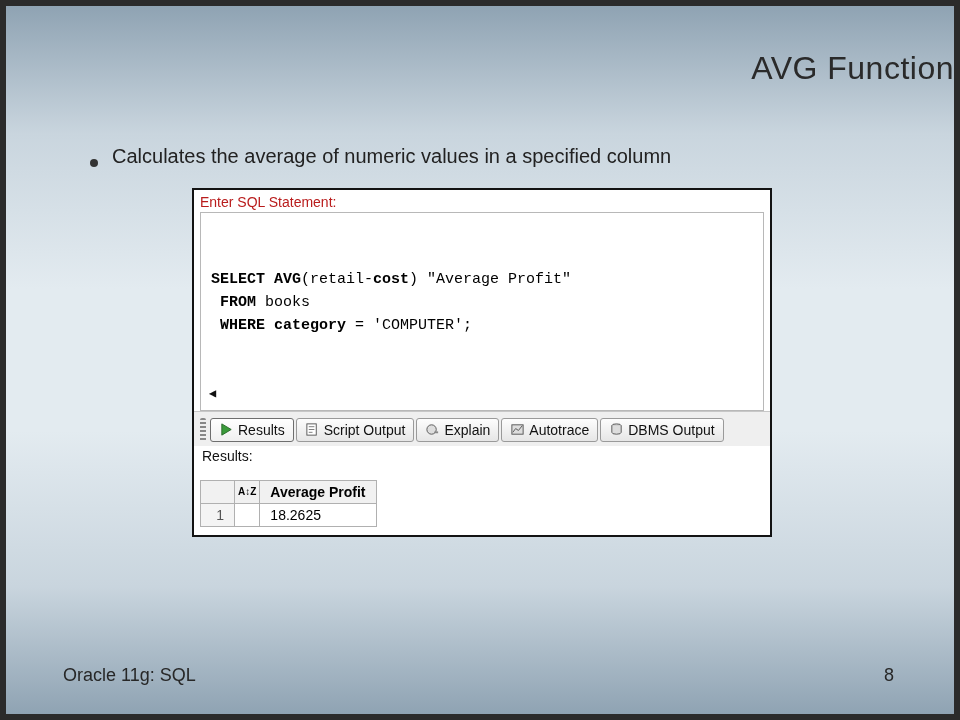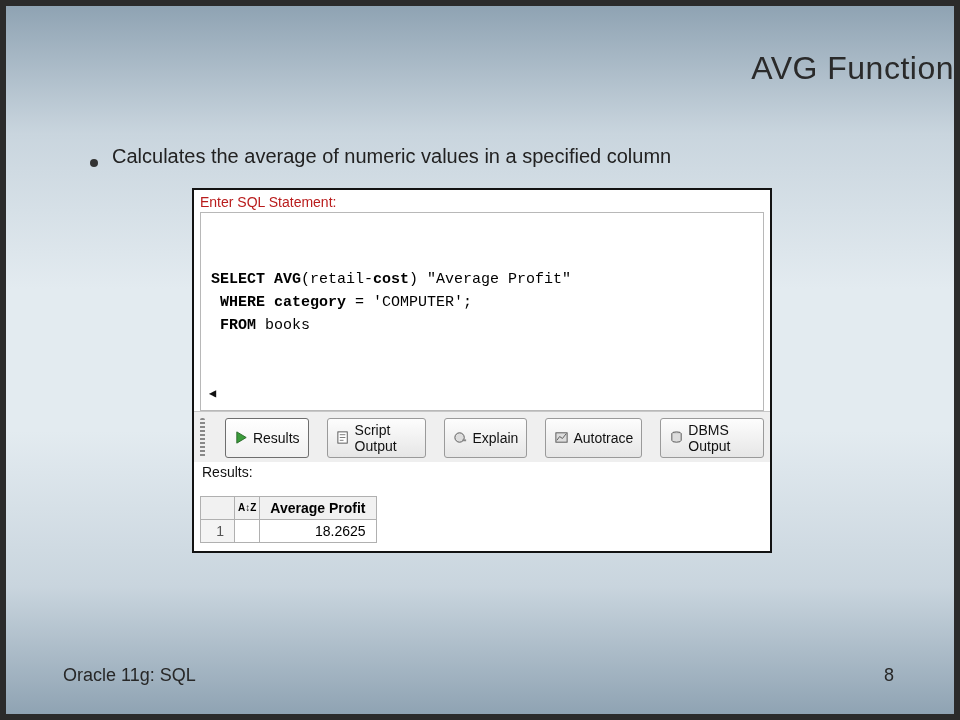--- a/index.html
+++ b/index.html
@@ -54,21 +54,21 @@
     white-space: pre;
     line-height: 1.55;
     position: relative;
   }
   .sqtscroll {
     position: absolute; left: 8px; bottom: 6px;
     font-size: 12px; color: #111;
   }
   .tabbar {
     display: flex;
-    gap: 18px;
+    gap: 2px;
     padding: 6px 6px 4px 6px;
     align-items: stretch;
     border-top: 1px solid #c7c7c7;
     background: #efefef;
   }
   .dragdots {
     width: 6px;
     background: repeating-linear-gradient(180deg,#888 0 2px, transparent 2px 4px);
     margin-right: 2px;
     border-radius: 2px;
@@ -103,21 +103,21 @@
   }
   .rgrid th, .rgrid td {
     border: 1px solid #b0b0b0;
     background: #fff;
     padding: 3px 10px;
   }
   .rgrid th.empty { width: 34px; background:#f1f1f1; }
   .rgrid th.azcell { width:24px; background:#f1f1f1; font-size:10px; padding:1px 3px; text-align:center;}
   .rgrid th.hdr { background:#f1f1f1; text-align:center; }
   .rgrid td.rownum { background:#f4f4f4; color:#555; text-align:right; width:34px; }
-  .rgrid td.val { text-align: right; }
+  .rgrid td.val { }
   .footer {
     position: absolute; left: 57px; bottom: 28px;
     font-size: 18px; color: #272727;
   }
   .pagenum {
     position: absolute; right: 60px; bottom: 28px;
     font-size: 18px; color: #272727;
   }
 </style>
 </head>
@@ -130,21 +130,21 @@
   <div class="body">
     <div class="bullet">
       <span class="dot"></span>
       <span>Calculates the average of numeric values in a specified column</span>
     </div>
 
     <div class="sqlbox">
       <div class="enterlbl">Enter SQL Statement:</div>
 
       <div class="sqltext" id="sql-editor">
-        <div><b>SELECT AVG</b><span>(retail-</span><b>cost</b><span>) "Average Profit"</span></div><div><b> WHERE category </b><span>= 'COMPUTER';</span></div><div><b> FROM </b><span>books</span></div>
+        <div><b>SELECT AVG</b><span>(retail-</span><b>cost</b><span>) "Average Profit"</span></div><div><b> FROM </b><span>books</span></div><div><b> WHERE category </b><span>= 'COMPUTER';</span></div>
       <span class="sqtscroll">◀</span></div>
 
       <div class="tabbar">
         <div class="dragdots"></div>
 
         <div class="tabbtn active">
           <span class="ticon">
             <svg viewBox="0 0 16 16" width="15" height="15">
                 <polygon points="3,2 13,8 3,14" fill="#3a9b3a" stroke="#2a6b2a"></polygon>
               </svg>

